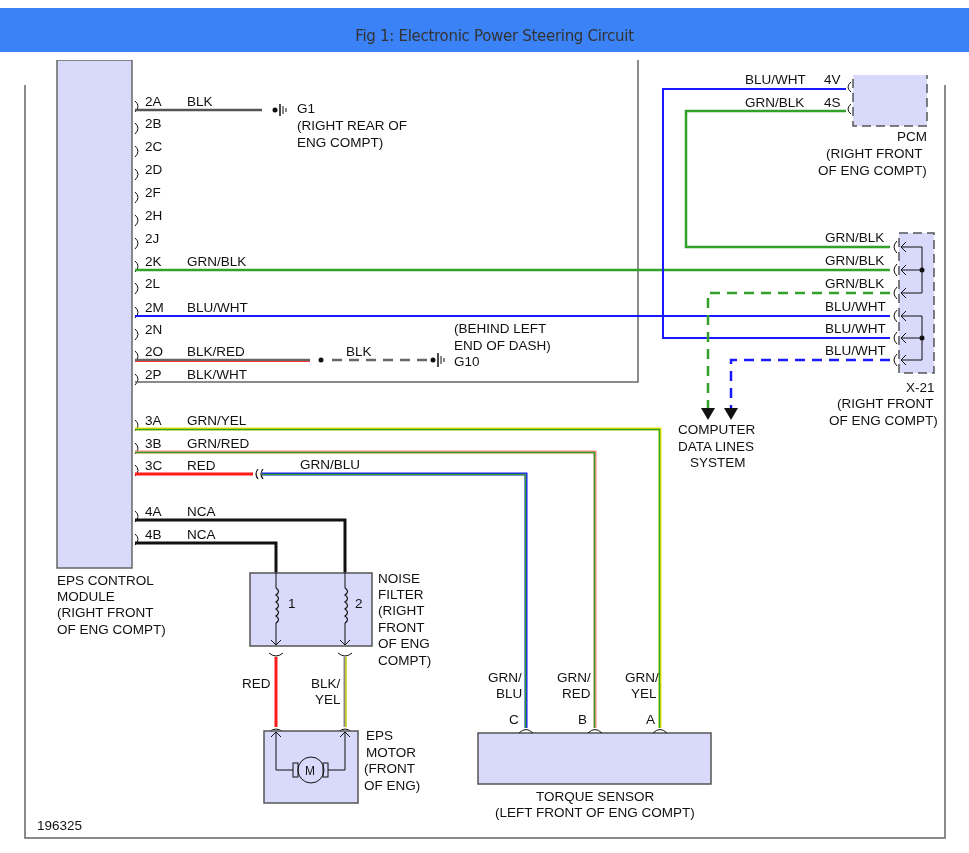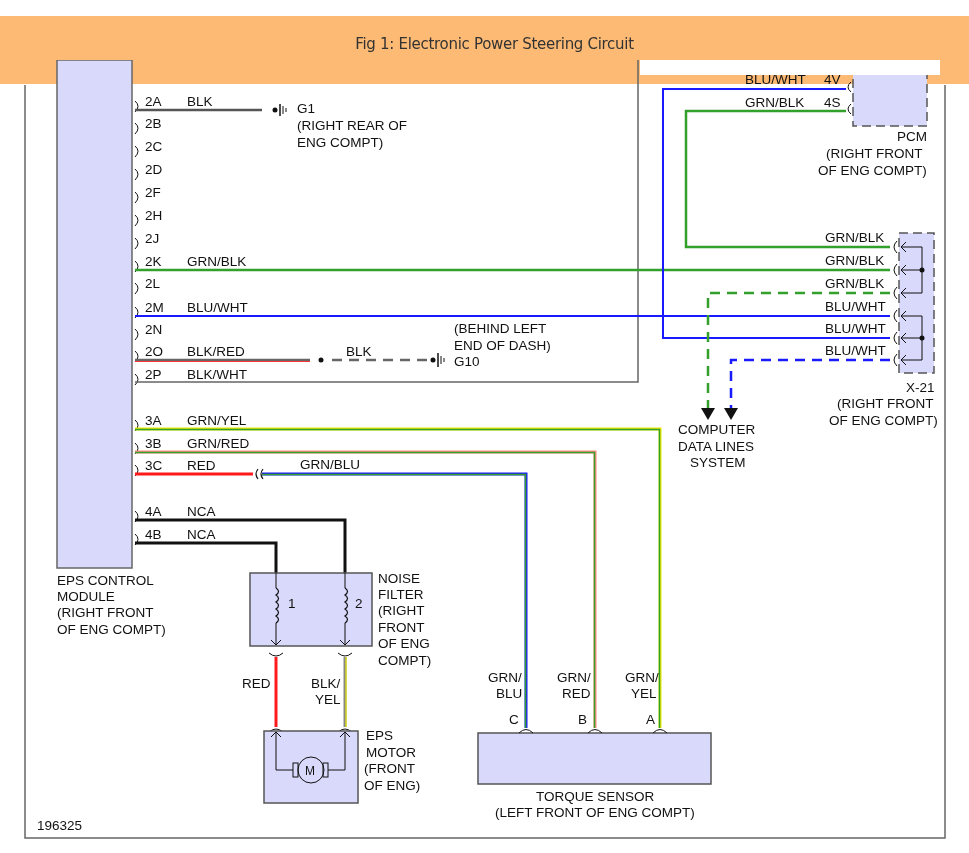--- a/index.html
+++ b/index.html
@@ -1,17 +1,17 @@
 <!DOCTYPE html>
 <html><head>
 <meta charset="utf-8">
 <style>
   html,body{margin:0;padding:0;background:#fff;}
   body{width:969px;height:853px;position:relative;overflow:hidden;font-family:"Liberation Sans",sans-serif;}
-  .header{position:absolute;left:0;top:16px;width:969px;height:68px;background:#fdba74;}
+  .header{position:absolute;left:0;top:8px;width:969px;height:44px;background:#3b82f6;}
   .header-title{position:absolute;left:0;right:0;top:19px;text-align:center;font-size:16px;color:#333;font-family:"DejaVu Sans",sans-serif;font-size:15px;letter-spacing:-0.3px;padding-left:20px;}
   svg{position:absolute;left:0;top:60px;}
   svg text{font-family:"Liberation Sans",sans-serif;font-size:13.5px;fill:#111;}
 </style>
 </head>
 <body>
 
 <div class="header">
   <div class="header-title">Fig 1: Electronic Power Steering Circuit</div>
 </div>

